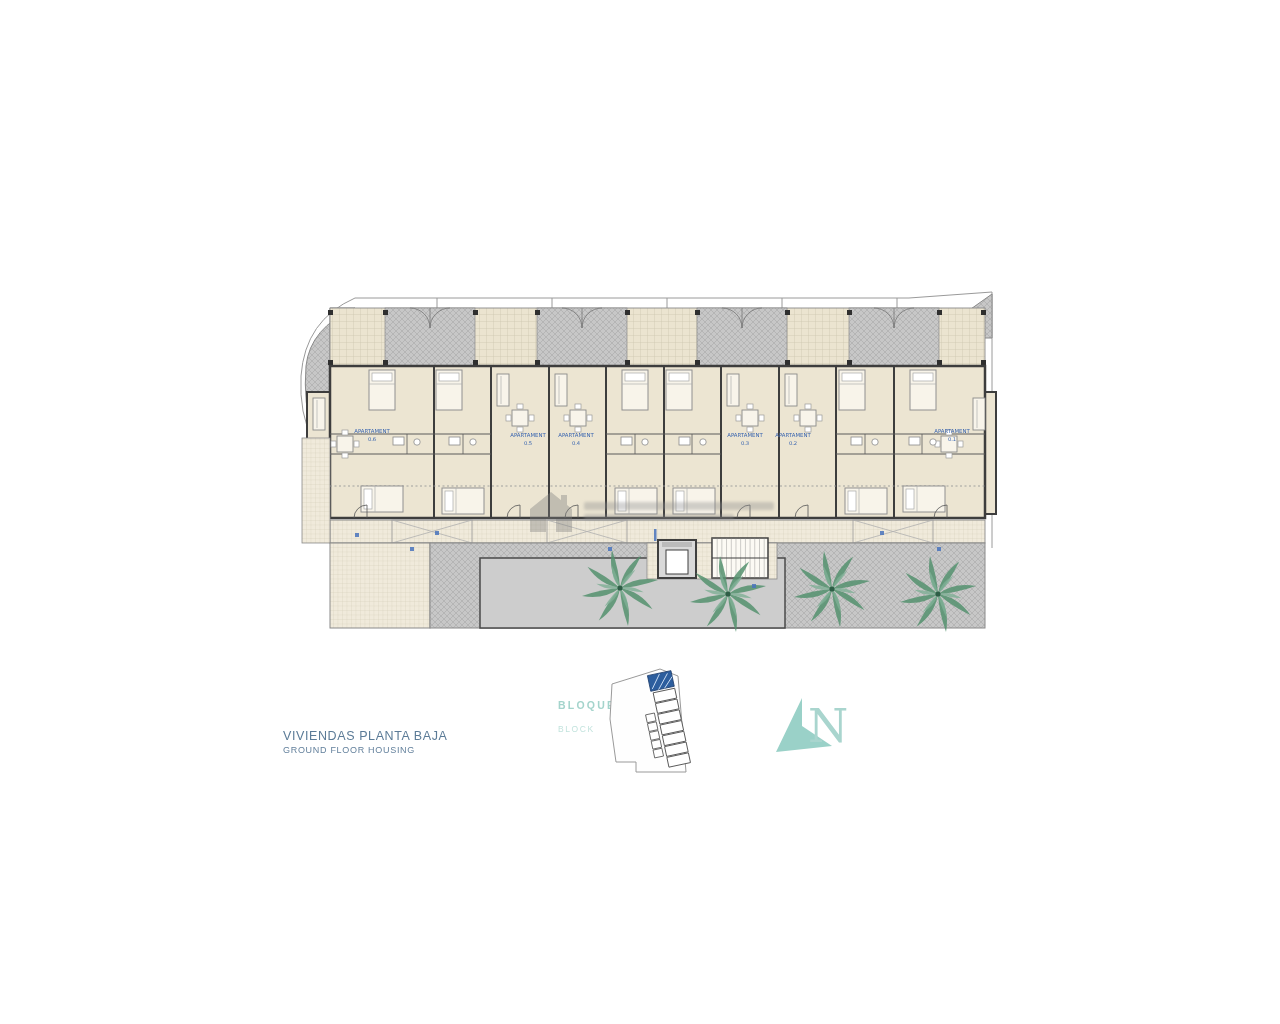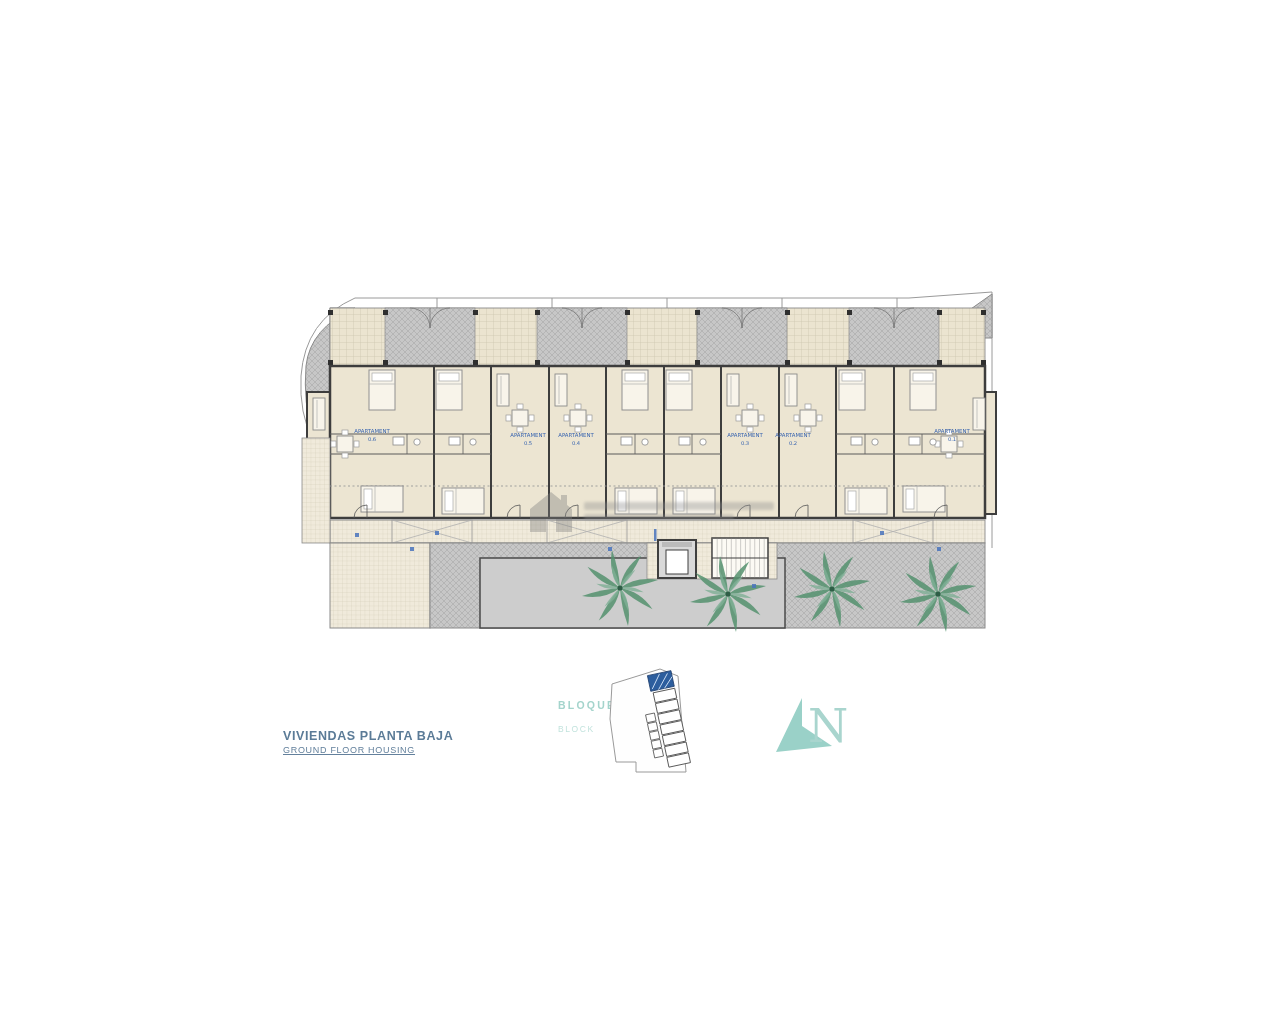--- a/index.html
+++ b/index.html
@@ -4,22 +4,22 @@
 <style>
   html,body{margin:0;padding:0;}
   body{
     width:1280px;height:1024px;background:#ffffff;position:relative;overflow:hidden;
     font-family:"Liberation Sans", sans-serif;
   }
   .plan-wrap{position:absolute;left:297px;top:286px;width:700px;height:352px;}
   .watermark{position:absolute;left:522px;top:488px;width:280px;height:52px;opacity:.38;pointer-events:none;}
   .watermark .bar{position:absolute;background:#8f8f8f;filter:blur(1.6px);border-radius:2px;}
   .legend-title{position:absolute;left:283px;top:729px;color:#5b7b97;}
-  .legend-title .l1{font-size:12.5px;letter-spacing:.6px;font-weight:700;}
-  .legend-title .l2{font-size:9px;letter-spacing:.7px;color:#63809c;margin-top:2px;text-decoration:underline;}
+  .legend-title .l1{font-size:12.5px;letter-spacing:.6px;font-weight:400;}
+  .legend-title .l2{font-size:9px;letter-spacing:.7px;color:#63809c;margin-top:2px;}
   .block-label{position:absolute;left:558px;top:694px;width:100px;}
   .block-label .row{display:flex;align-items:center;gap:6px;}
   .block-label .es{font-size:10.5px;letter-spacing:2.2px;color:#a4d4cc;font-weight:bold;}
   .block-label .num{font-size:26px;color:#8fcdc4;font-weight:400;line-height:22px;}
   .block-label .tri{width:0;height:0;border-top:7px solid transparent;border-bottom:7px solid transparent;border-left:11px solid #8fcdc4;}
   .block-label .en{font-size:8.5px;letter-spacing:1.6px;color:#c2e3dd;margin-top:8px;}
   .inset{position:absolute;left:598px;top:664px;width:112px;height:114px;}
   .north{position:absolute;left:766px;top:686px;width:88px;height:88px;}
   svg text{font-family:"DejaVu Sans", sans-serif;}
 </style>

